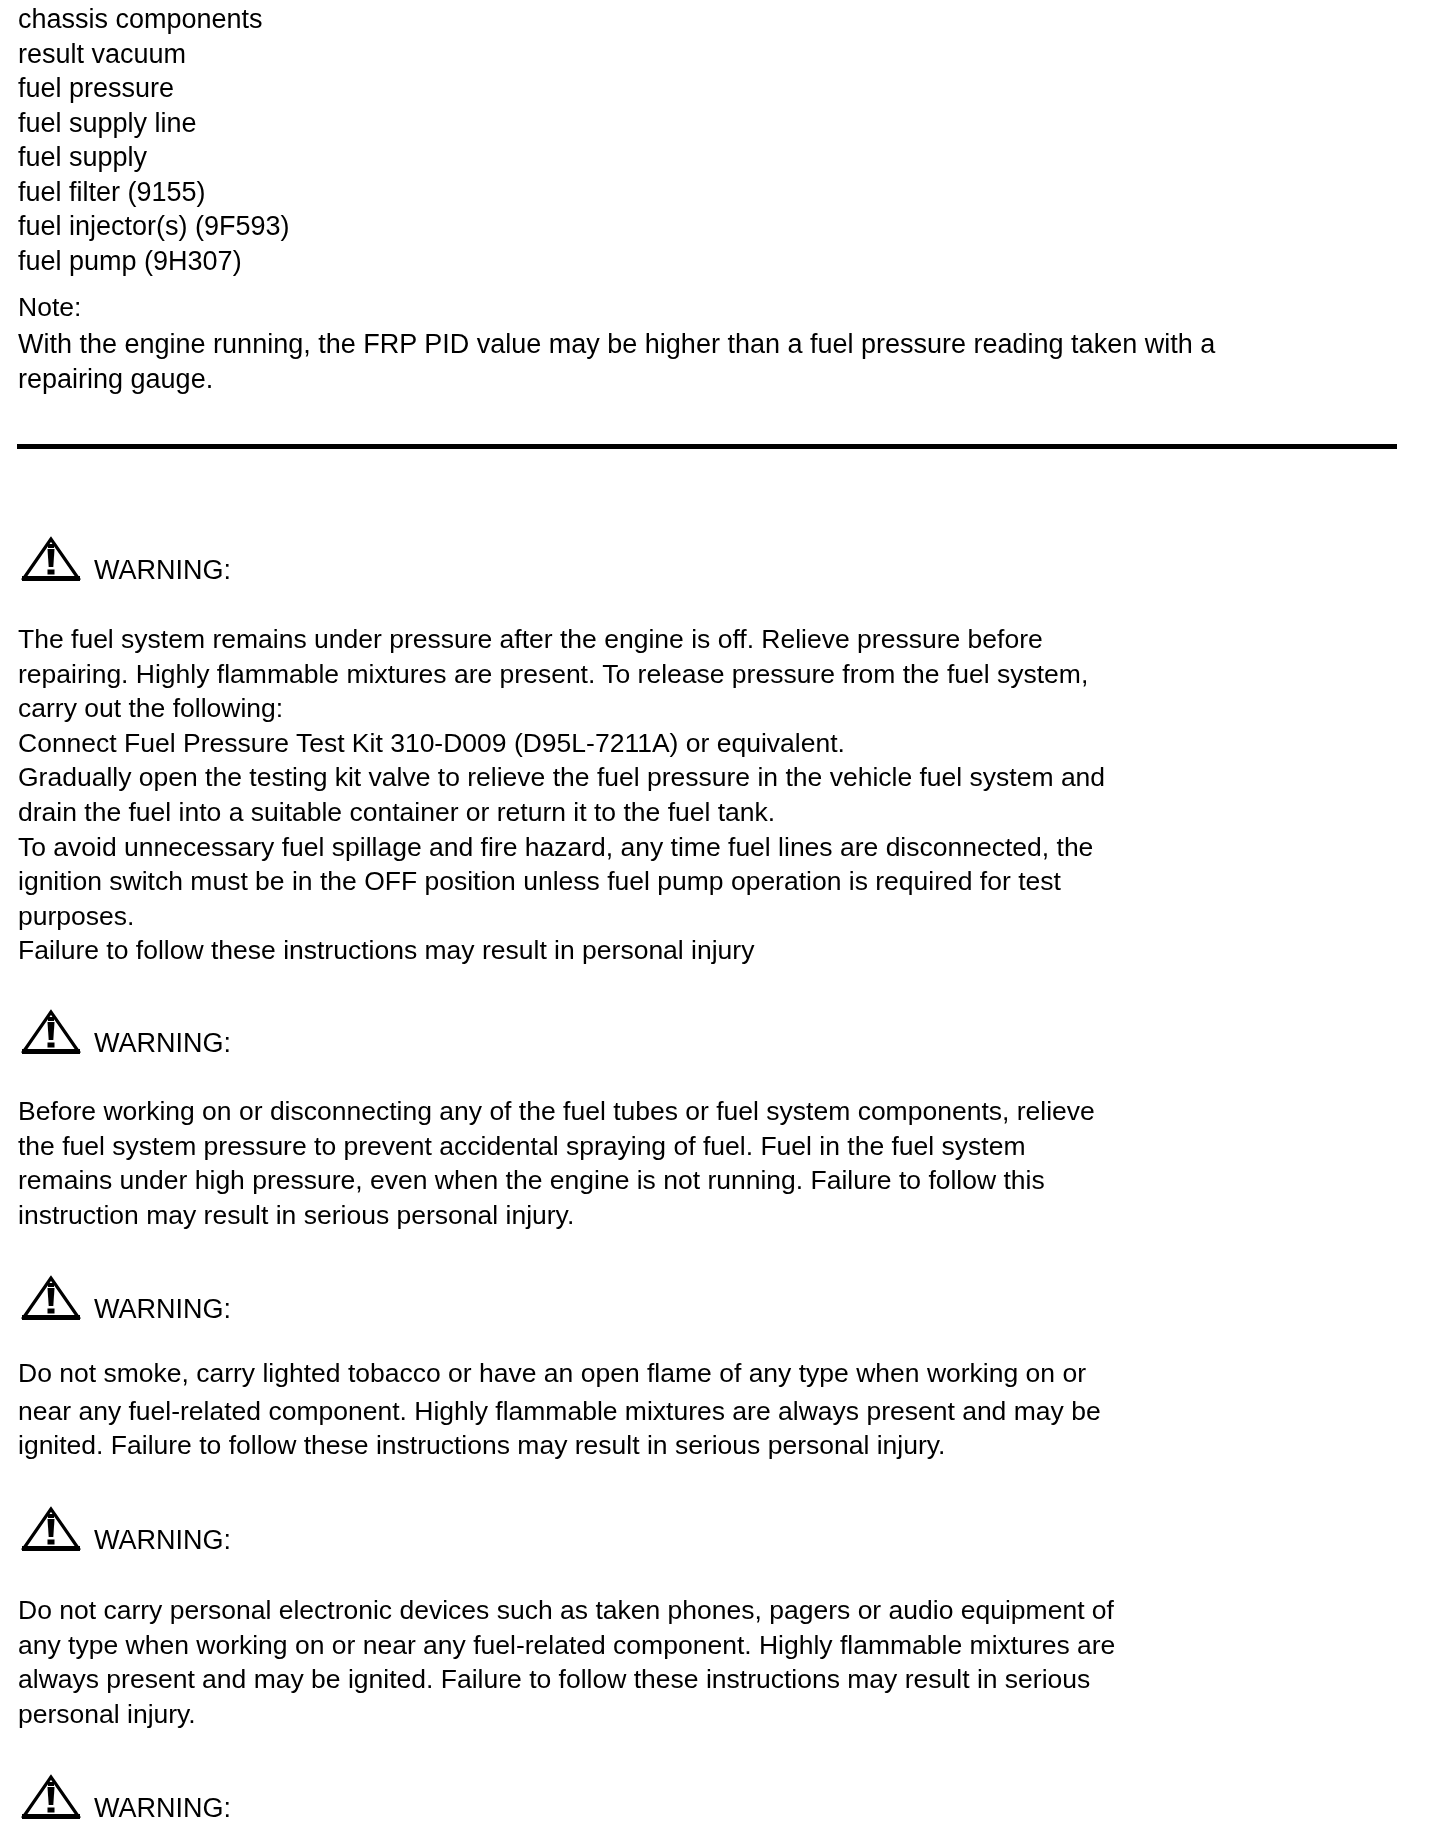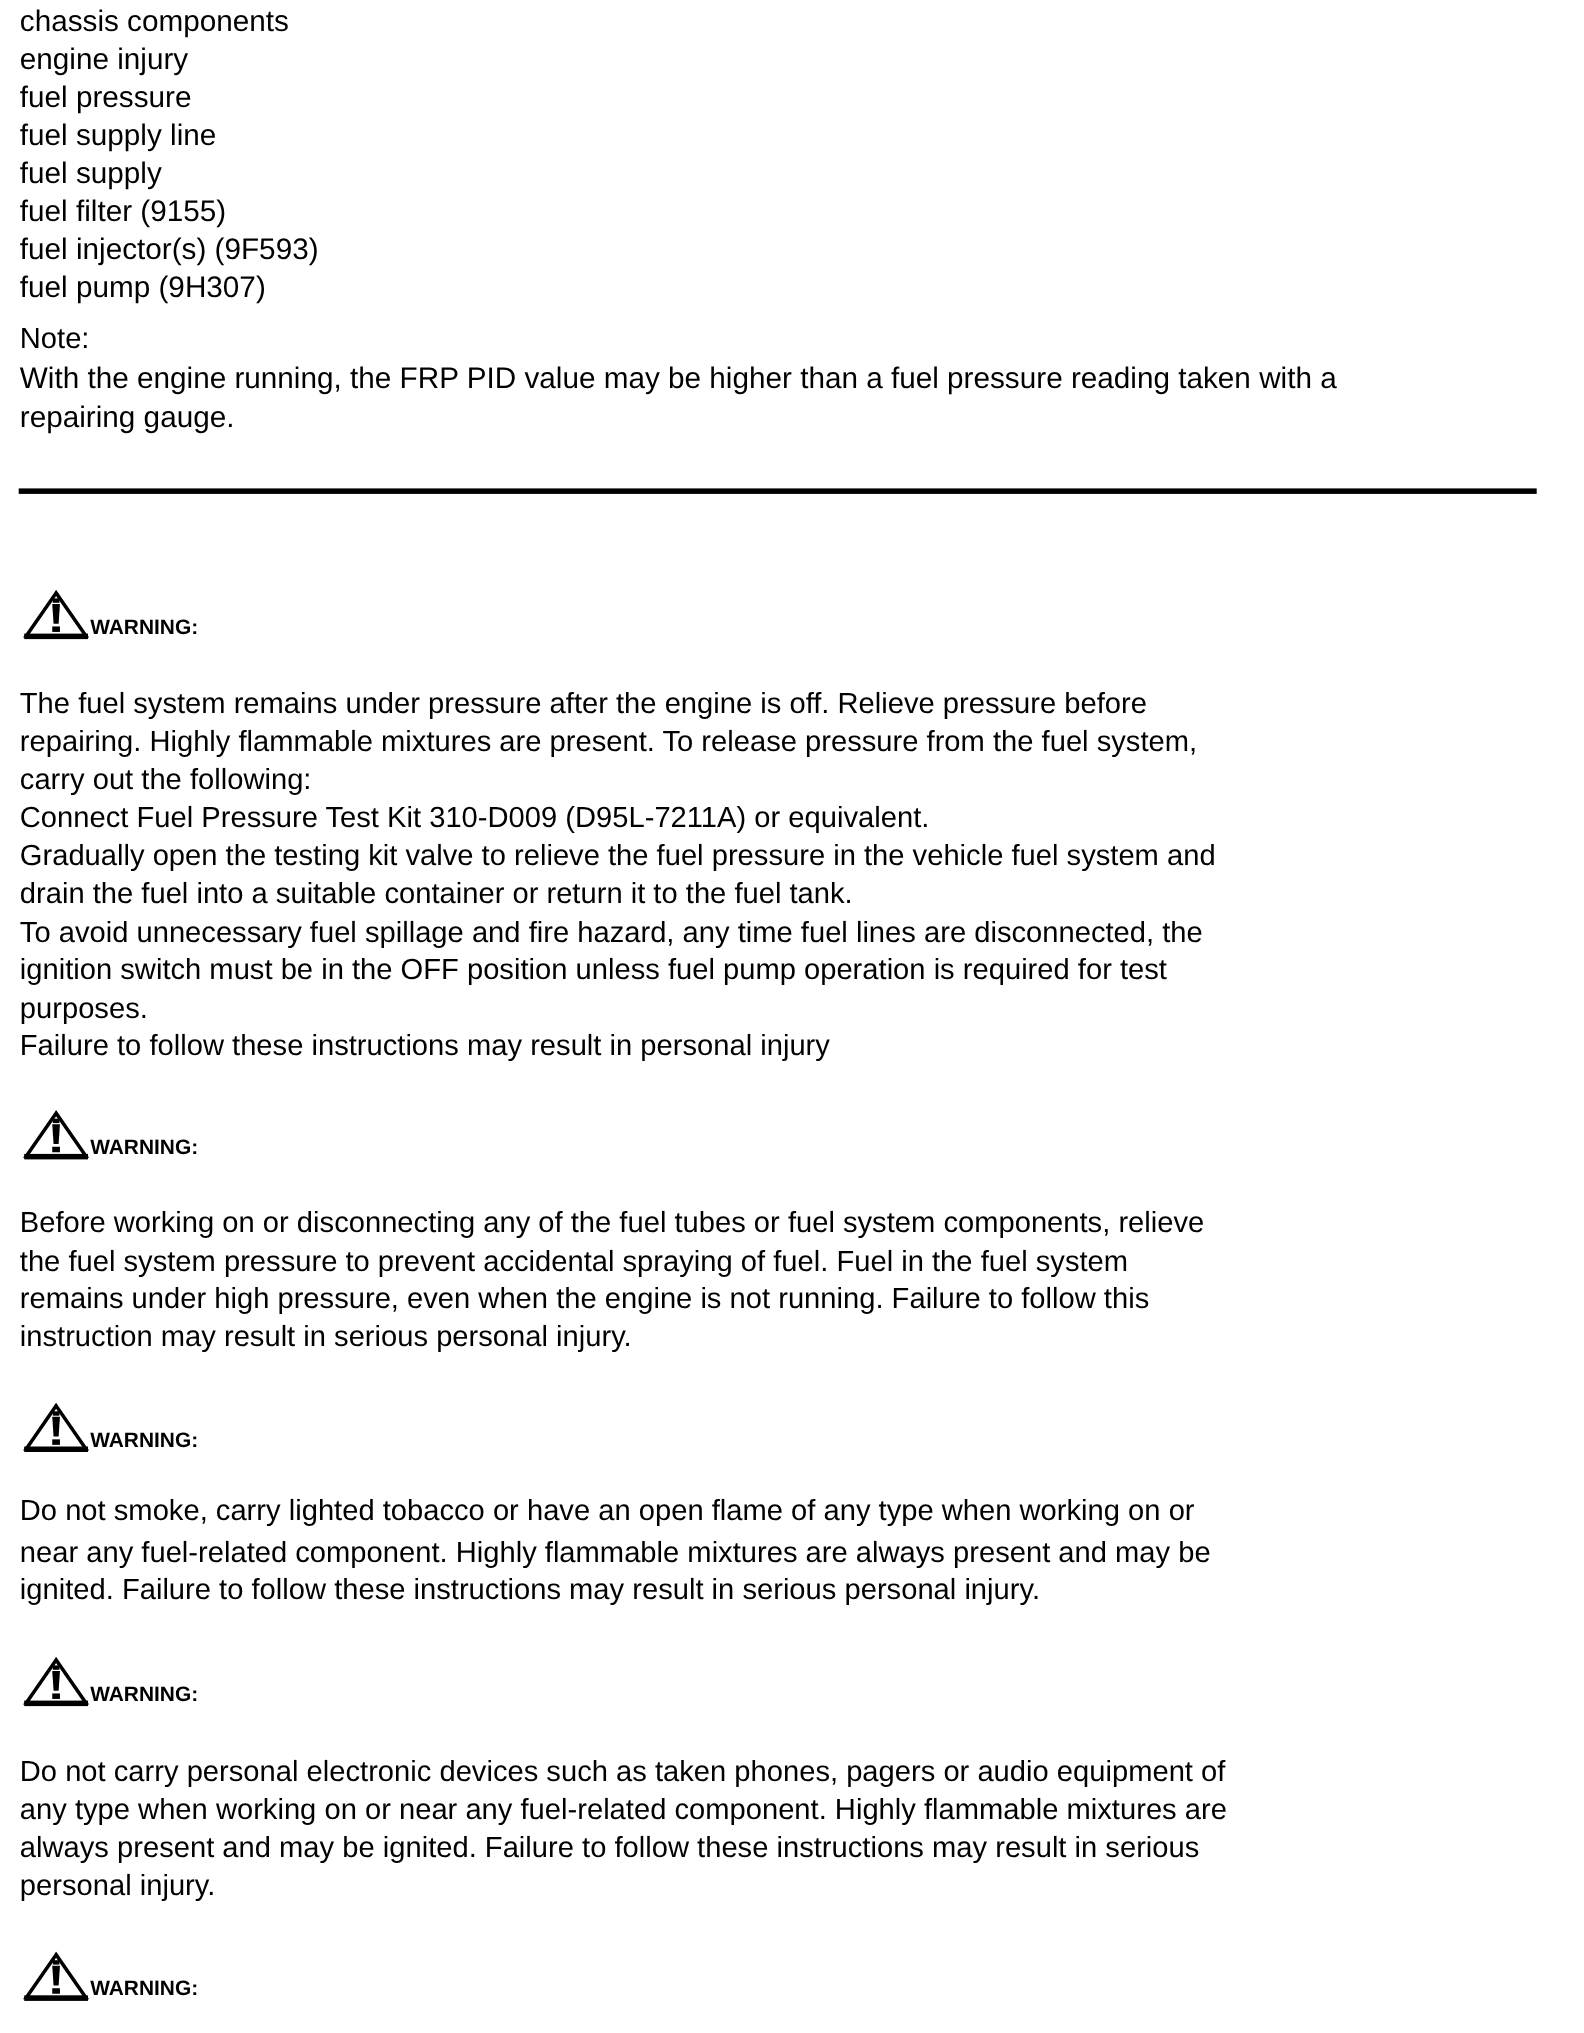--- a/index.html
+++ b/index.html
@@ -16,30 +16,30 @@
   .list-line { font-size: 27px; }
   .rule {
     position: absolute; left: 17px; top: 444px; width: 1380px; height: 5px;
     background: #000000;
   }
   .warn-head {
     position: absolute; left: 20px; height: 50px; display: flex; align-items: flex-end;
   }
   .warn-icon { width: 62px; height: 46px; display: block; }
   .warn-label {
-    font-weight: bold; font-size: 19px; line-height: 27px; margin-left: 0; margin-bottom: -2px;
+    font-weight: normal; font-size: 27px; line-height: 27px; margin-left: 12px; margin-bottom: -2px;
     white-space: nowrap;
   }
 </style>
 </head>
 <body>
 
 <div>
   <div class="line list-line" style="top:2px">chassis components</div>
-  <div class="line list-line" style="top:36.5px">engine injury</div>
+  <div class="line list-line" style="top:36.5px">result vacuum</div>
   <div class="line list-line" style="top:71px">fuel pressure</div>
   <div class="line list-line" style="top:105.5px">fuel supply line</div>
   <div class="line list-line" style="top:140px">fuel supply</div>
   <div class="line list-line" style="top:174.5px">fuel filter (9155)</div>
   <div class="line list-line" style="top:209px">fuel injector(s) (9F593)</div>
   <div class="line list-line" style="top:243.5px">fuel pump (9H307)</div>
 </div>
 
 <div>
   <div class="line bold" style="top:290px">Note:</div>

